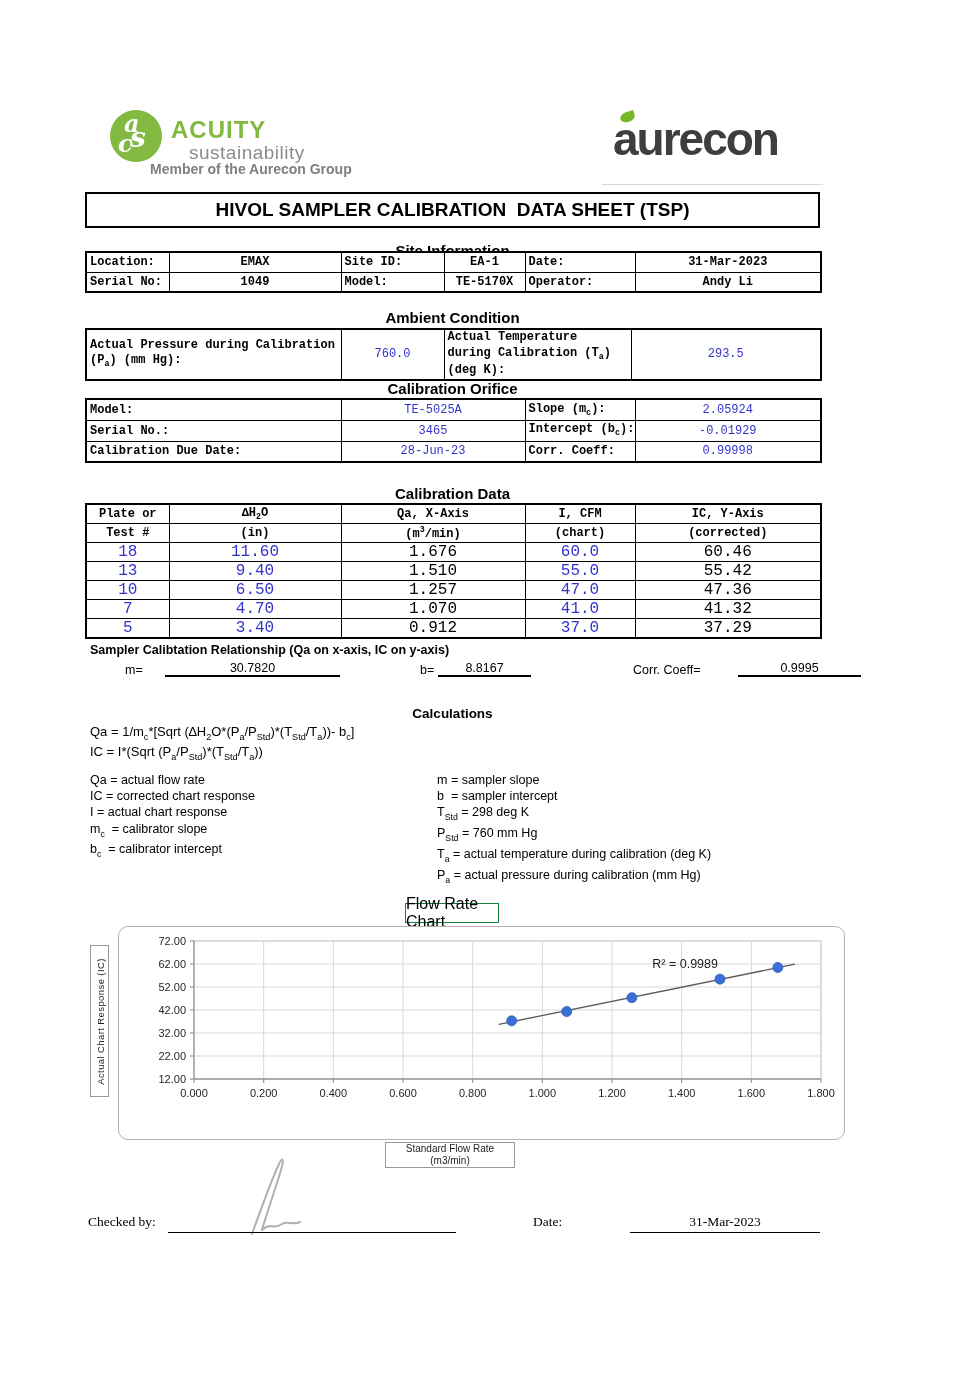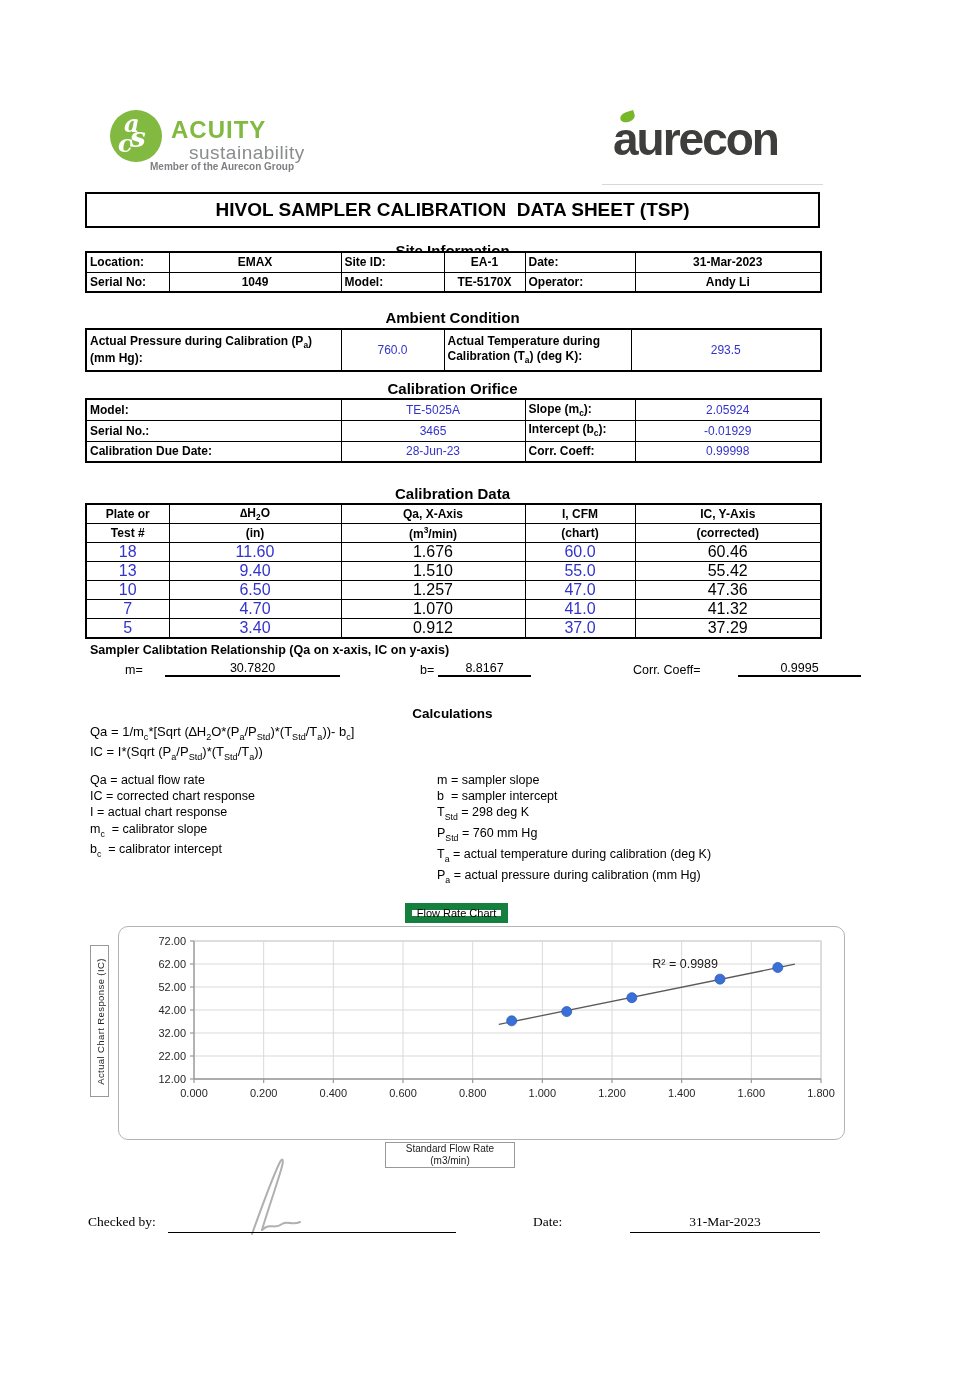--- a/index.html
+++ b/index.html
@@ -8,35 +8,35 @@
   .abs { position:absolute; }
 
   
   .acuity-circle { width:52px; height:52px; border-radius:50%; background:#82b940; position:relative; }
   .acuity-circle span { position:absolute; color:#fff; font-family:"DejaVu Serif", serif; font-style:italic; font-weight:bold; line-height:1; }
   .ac-a { left:14px; top:2px;  font-size:24px; }
   .ac-s { left:20px; top:14px; font-size:28px; }
   .ac-c { left:8px;  top:22px; font-size:24px; }
   .acuity-name { font-size:24px; font-weight:bold; color:#82b940; letter-spacing:1px; }
   .acuity-tagline { font-size:19px; color:#8a8c8e; letter-spacing:0.5px; }
-  .acuity-member { font-size:10px; font-weight:bold; color:#7d7f82; }
+  .acuity-member { font-size:14px; font-weight:bold; color:#7d7f82; }
   .aurecon-name { font-size:46px; font-weight:bold; color:#3e3e3d; letter-spacing:-2px; line-height:1; }
   .aurecon-leaf { width:15px; height:10px; background:#76b82a; border-radius:50% 0 50% 50%; transform:rotate(-18deg); }
   .aurecon-rule { height:1px; background:#d8d8d8; }
 
   
   .title-bar { left:85px; top:192px; width:735px; height:36px; border:2.5px solid #000;
                display:flex; align-items:center; justify-content:center;
                font-size:19px; font-weight:bold; white-space:pre; }
 
   .section-h { left:85px; width:735px; text-align:center; font-weight:bold; font-size:15px; }
 
   
   table { border-collapse:collapse; table-layout:fixed; background:#fff; }
-  table.doc { border:2.5px solid #000; }
+  table.doc { border:2.5px solid #000;font-family:Liberation Mono, monospace; }
   table.doc td { border:1px solid #000; padding:0 3px; font-size:12px; overflow:hidden; vertical-align:middle; }
   td.lbl  { font-weight:bold; text-align:left; white-space:nowrap; }
   td.lblw { font-weight:bold; text-align:left; white-space:normal; line-height:1.3; }
   td.valb { font-weight:bold; text-align:center; white-space:nowrap; }
   td.vblue{ color:#3333cc; text-align:center; white-space:nowrap;margin-top:36px; }
   .site-table tr { height:20px; }
   .ambient-table tr { height:42px; }
   .orifice-table tr { height:21px; }
   .calib-table thead tr { height:19px; }
   .calib-table tbody tr { height:17px; }
@@ -51,22 +51,22 @@
   .rel-val { font-size:12.5px; text-align:center; }
   .rel-line { border-bottom:2.5px solid #000; }
 
   
   .calc-h { left:85px; top:706px; width:735px; text-align:center; font-weight:bold; font-size:13.5px; }
   .formula { font-size:13px; }
   sub { font-size:70%; } sup { font-size:70%; }
   .def-list div { font-size:12.5px; line-height:16.2px; white-space:pre; }
 
   
-  .chart-title-box { left:405px; top:903px; width:103px; height:20px; border:7px solid #15803d;
-                     display:flex; align-items:center; justify-content:center; font-size:11px; }
+  .chart-title-box { left:405px; top:903px; width:94px; height:20px; border:1px solid #15803d;
+                     display:flex; align-items:center; justify-content:center; font-size:16px; }
   .chart-frame { left:118px; top:926px; width:727px; height:214px; border:1.5px solid #b3b3b3; border-radius:10px; }
   .ylabel-box { left:90px; top:945px; width:19px; height:152px; border:1px solid #999; }
   .ylabel-box span { position:absolute; left:-66px; top:70px; width:150px; transform:rotate(-90deg);
                      font-size:9.5px; letter-spacing:0.4px; text-align:center; display:block; color:#222; }
   .xlabel-box { left:385px; top:1142px; width:130px; height:26px; border:1px solid #999;
                 display:flex; flex-direction:column; align-items:center; justify-content:center;
                 font-size:10px; line-height:12px; color:#222; }
 
   
   .serif { font-family:"Liberation Serif", serif; font-size:13.5px; }

